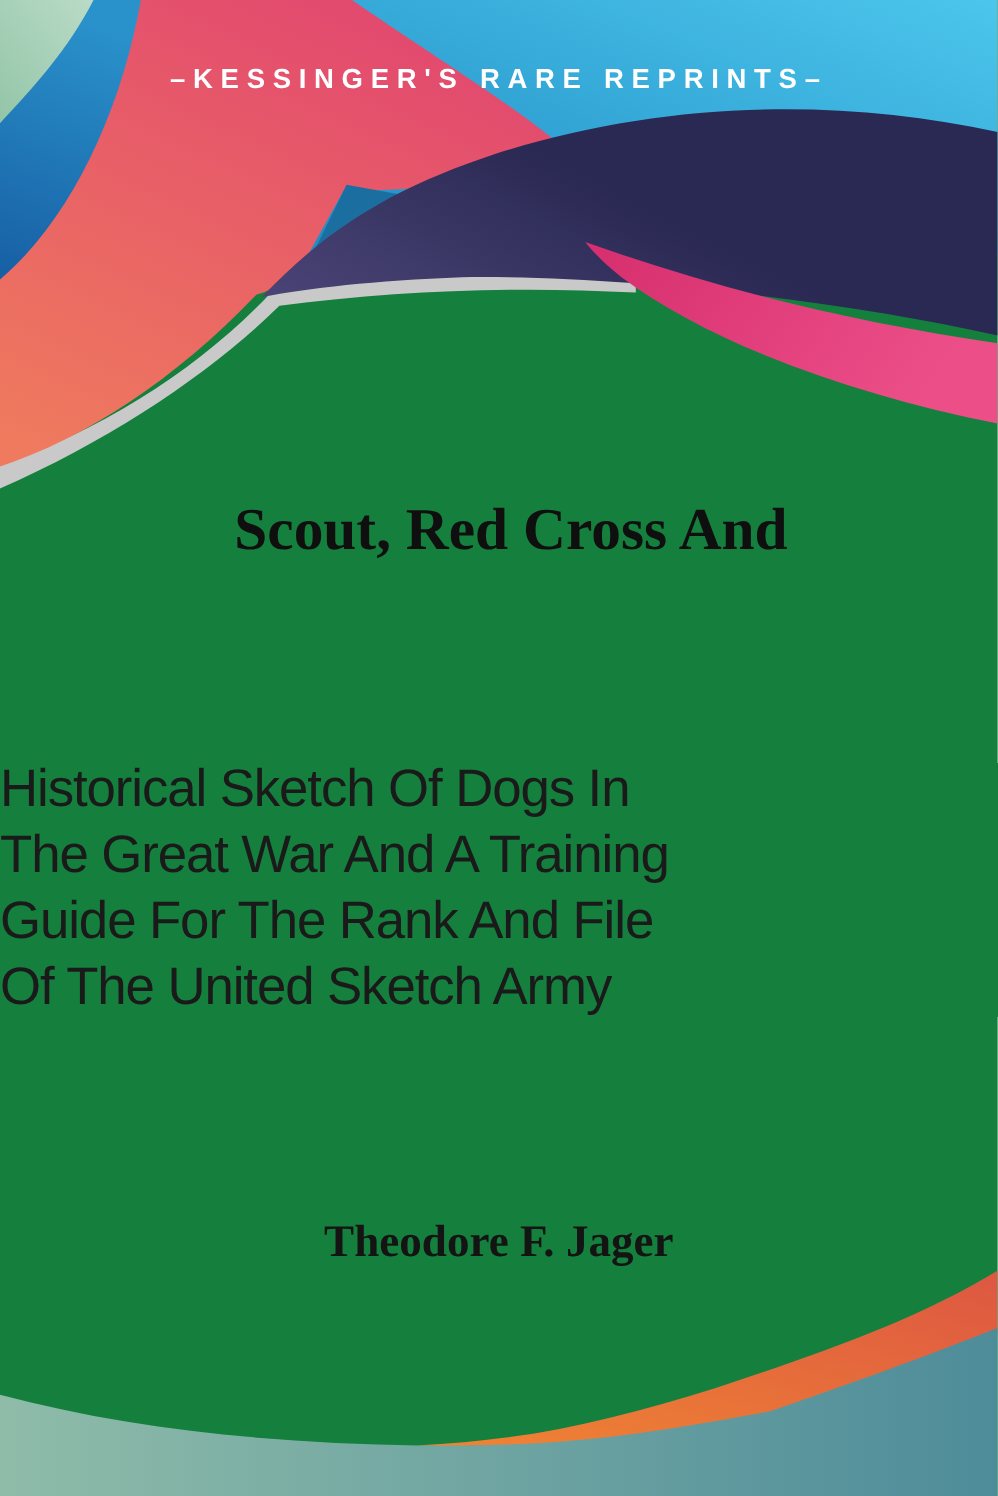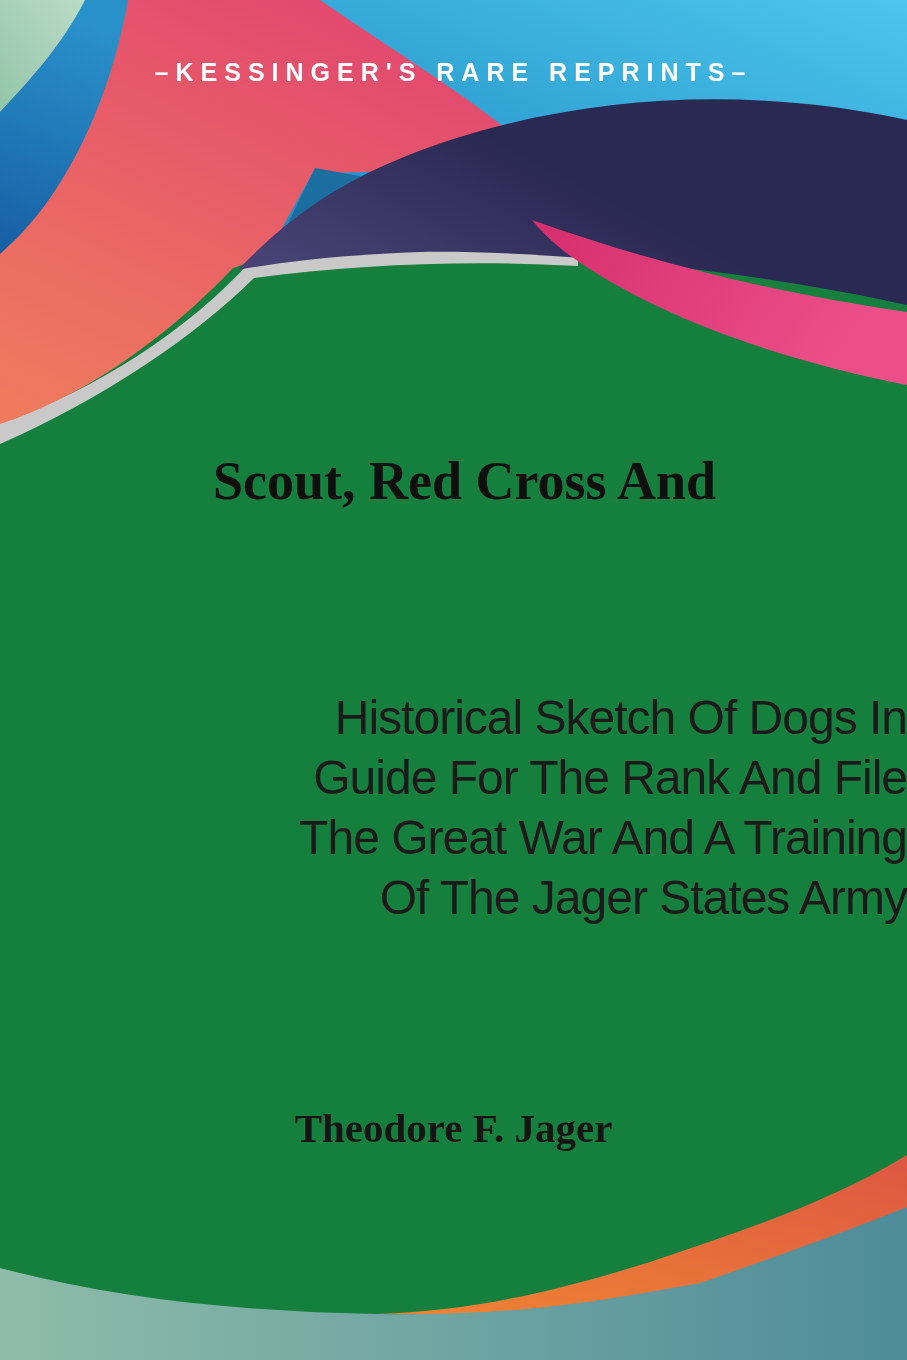--- a/index.html
+++ b/index.html
@@ -31,21 +31,21 @@
     color:#0f0f0f;
     font-family:"Liberation Serif","DejaVu Serif",serif;
     font-weight:bold;
     font-size:54px;
     line-height:86px;
     z-index:4;
     margin-left:11px;
   }
   .subtitle{
     position:absolute;top:688px;left:0;width:907px;
-    text-align:right;
+    text-align:left;
     color:#1a1a1a;
     font-size:48px;
     line-height:60px;
     letter-spacing:-1px;
     z-index:4;
   }
   .author{
     position:absolute;top:1100px;left:0;width:907px;
     text-align:center;
     color:#141414;
@@ -107,23 +107,23 @@
   </svg>
 
   <div class="banner">–KESSINGER'S RARE REPRINTS–</div>
 
   <div class="title">
     <div>Scout, Red Cross And</div>
   </div>
 
   <div class="subtitle">
     <div>Historical Sketch Of Dogs In</div>
+    <div>The Great War And A Training</div>
     <div>Guide For The Rank And File</div>
-    <div>The Great War And A Training</div>
-    <div>Of The Jager States Army</div>
+    <div>Of The United Sketch Army</div>
   </div>
 
   <div class="author">Theodore F. Jager</div>
 
   <svg id="bottom-decor" width="907" height="220" viewBox="0 1140 907 220">
     <defs>
       <linearGradient id="gTeal" x1="0" y1="0" x2="1" y2="0">
         <stop offset="0" stop-color="#8fbca9"></stop>
         <stop offset="1" stop-color="#4e8c9a"></stop>
       </linearGradient>

